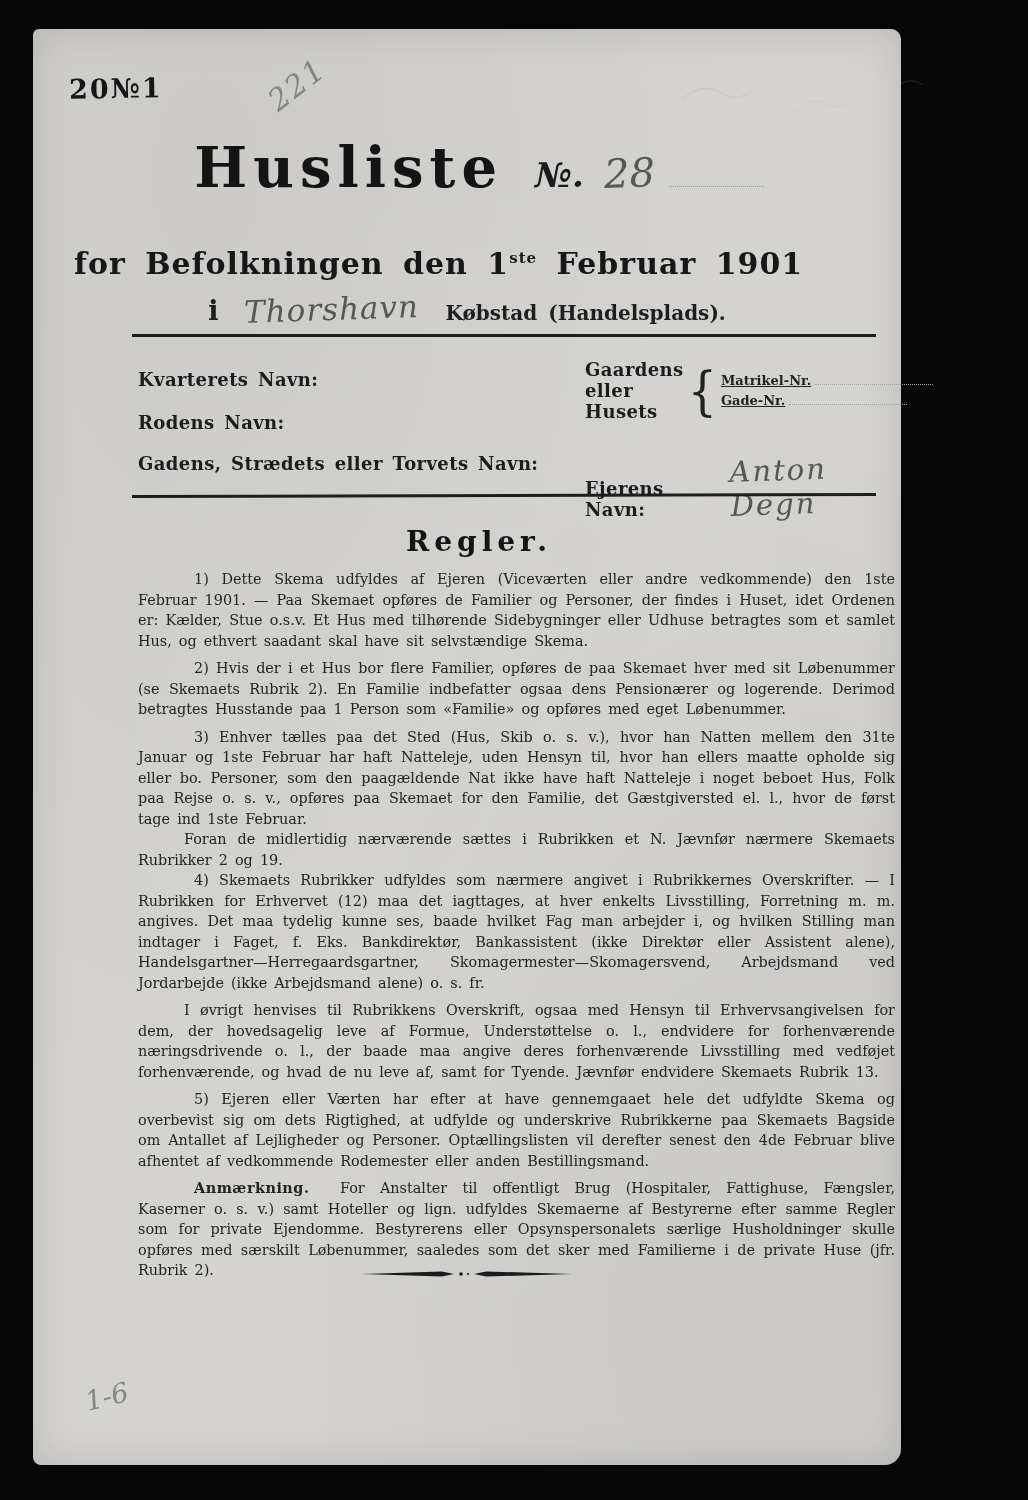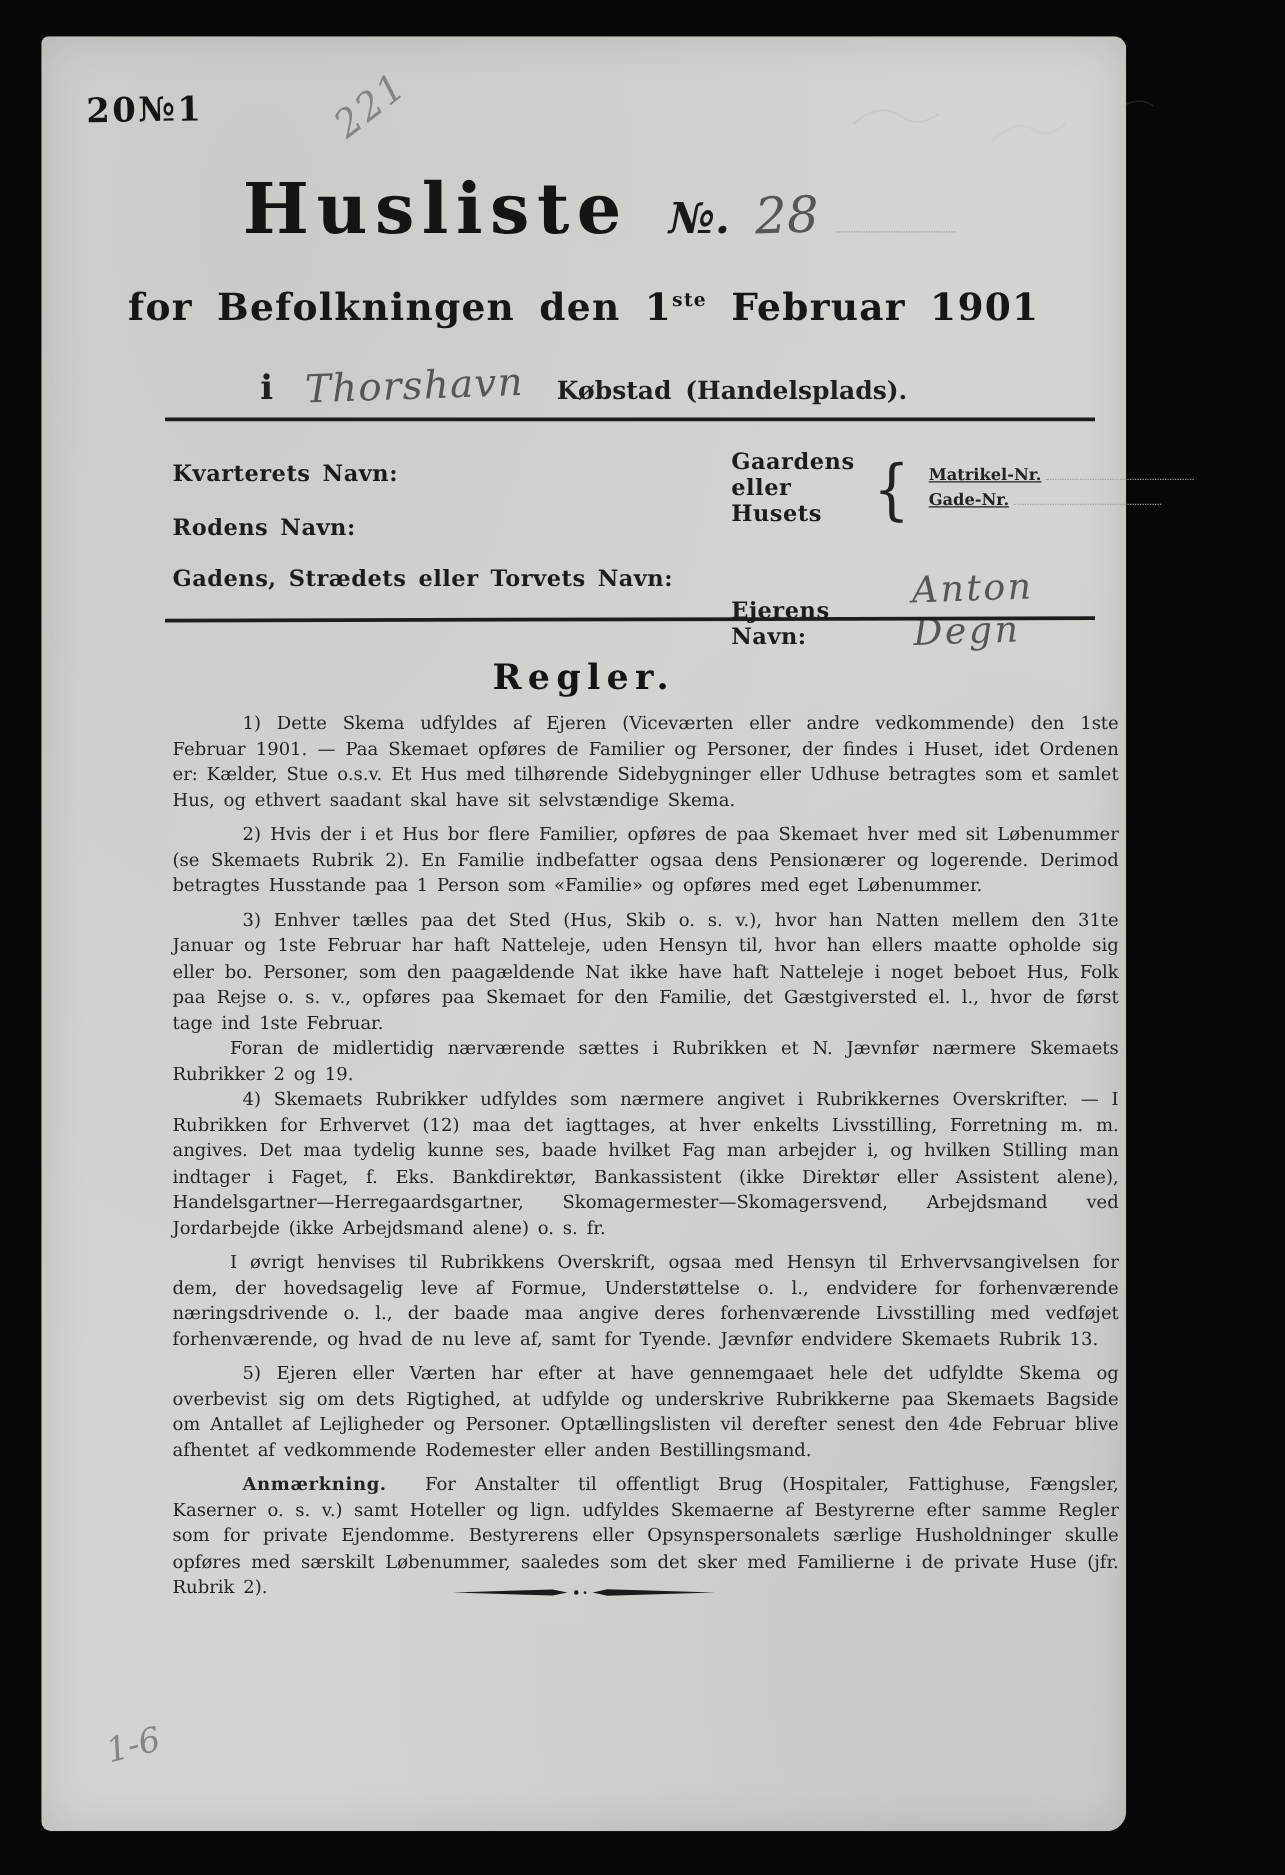--- a/index.html
+++ b/index.html
@@ -52,22 +52,22 @@
   }
   .no-value{
     font-size:40px;font-style:italic;color:#3c3c3c;
     transform:rotate(-4deg);display:inline-block;
   }
   .no-line{
     display:inline-block;width:95px;height:1px;
     border-bottom:1px dotted #9a9a9a;margin-left:-6px;
   }
   .subtitle-row{
-    left:0;top:200px;width:100%;text-align:center;
-    font-size:30px;font-weight:bold;letter-spacing:1px;word-spacing:8px;color:#171717;
+    left:0;top:217px;width:100%;
+    font-size:30px;font-weight:bold;letter-spacing:1px;word-spacing:8px;color:#171717;padding-left:41px;
   }
   .subtitle-row sup{font-size:15px;}
   .place-row{
     left:0;top:262px;width:100%;
     display:flex;justify-content:center;align-items:baseline;gap:26px;
   }
   .place-prefix{font-size:27px;font-weight:bold;}
   .handwriting{
     font-style:italic;color:#565656;
     transform:rotate(-2deg);display:inline-block;
@@ -76,29 +76,29 @@
   .place-suffix{font-size:20px;font-weight:bold;word-spacing:4px;}
   .hrule{
     height:3px;background:#1d1d1d;left:99px;width:744px;
   }
   .hrule-1{top:305px;}
   .hrule-2{top:465px;transform:rotate(-0.15deg);}
   .field-label{font-weight:bold;font-size:18px;letter-spacing:0.4px;word-spacing:3px;color:#1c1c1c;}
   .f-quarter{left:105px;top:340px;}
   .f-rode{left:105px;top:383px;}
   .f-street{left:105px;top:424px;}
-  .house-group{left:552px;top:330px;display:flex;align-items:center;gap:15px;}
+  .house-group{left:552px;top:330px;display:flex;align-items:center;gap:4px;}
   .brace{font-size:46px;font-weight:normal;color:#222;transform:scaleY(1.15);line-height:1;}
   .house-items{display:flex;flex-direction:column;gap:5px;}
   .house-item{font-size:13px;font-weight:bold;color:#222;white-space:nowrap;text-decoration:underline;}
   .dotline{display:inline-block;width:118px;border-bottom:1px dotted #a0a0a0;height:10px;margin-left:4px;}
   .f-owner{left:552px;top:423px;display:flex;align-items:flex-end;gap:14px;}
   .owner-hand{font-size:29px;letter-spacing:2px;}
   .regler-head{
-    left:0;top:496px;width:100%;text-align:center;
+    left:12px;top:496px;width:100%;text-align:center;
     font-size:28px;font-weight:bold;letter-spacing:5px;color:#141414;
   }
   .rules{
     left:105px;top:540px;width:757px;
     font-size:14.4px;line-height:20.5px;text-align:justify;
     word-spacing:2.5px;color:#232323;
   }
   .rules p{margin:0 0 7px 0;text-indent:56px;}
   .rules p.cont{text-indent:46px;margin-bottom:0;}
   .rules p.tight{margin-bottom:0;}

